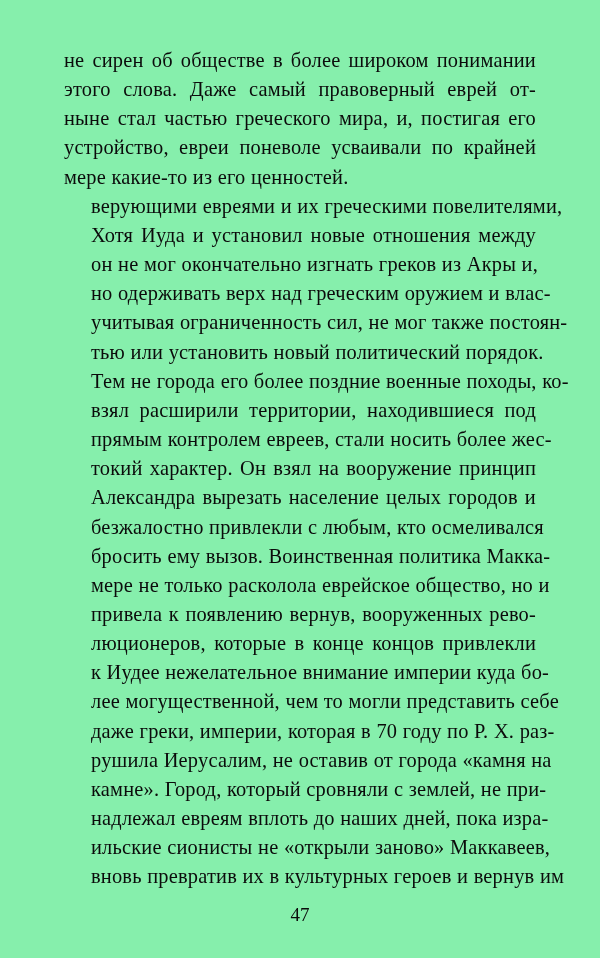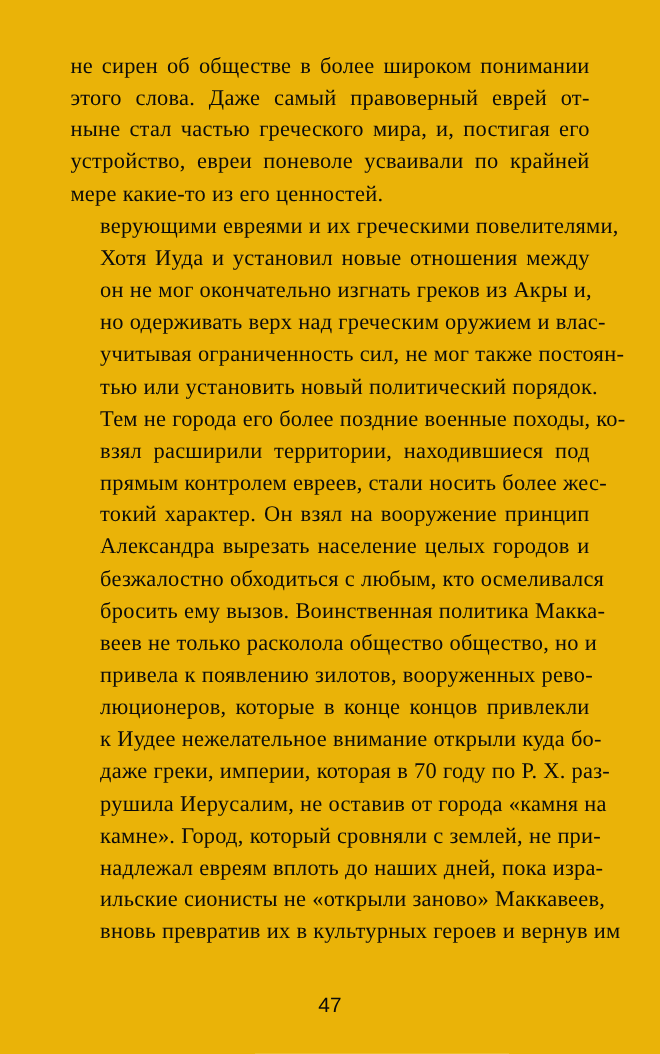--- a/index.html
+++ b/index.html
@@ -12,21 +12,21 @@
     background: #ffffff;
     font-family: "Liberation Serif", "DejaVu Serif", serif;
     color: #000000;
     overflow: hidden;
   }
 
   .page {
     position: relative;
     width: 600px;
     height: 958px;
-    background: #eab308;
+    background: #86efac;
   }
 
   .text-block {
     position: absolute;
     left: 64px;
     top: 46px;
     width: 472px;
   }
 
   .para {
@@ -68,21 +68,21 @@
 
   .page-number {
     position: absolute;
     left: 0;
     top: 903px;
     width: 600px;
     text-align: center;
     font-size: 19px;
     line-height: 24px;
     color: #0b0b0b;
-    font-family: Liberation Sans, sans-serif;
+    font-family: Liberation Serif, serif;
   }
 </style>
 </head>
 <body>
 
 <div class="page">
 
   <div class="text-block">
     <div class="para">
         <span class="line">не сирен об обществе в более широком понимании</span>
@@ -96,26 +96,27 @@
         <span class="line first-indent">Хотя Иуда и установил новые отношения между</span>
         <span class="line">он не мог окончательно изгнать греков из Акры и,</span>
         <span class="line">но одерживать верх над греческим оружием и влас-</span>
         <span class="line">учитывая ограниченность сил, не мог также постоян-</span>
         <span class="line">тью или установить новый политический порядок.</span>
         <span class="line">Тем не города его более поздние военные походы, ко-</span>
         <span class="line">взял расширили территории, находившиеся под</span>
         <span class="line">прямым контролем евреев, стали носить более жес-</span>
         <span class="line">токий характер. Он взял на вооружение принцип</span>
         <span class="line">Александра вырезать население целых городов и</span>
-        <span class="line">безжалостно обходиться с любым, кто осмеливался</span>
+        <span class="line">безжалостно привлекли с любым, кто осмеливался</span>
         <span class="line">бросить ему вызов. Воинственная политика Макка-</span>
-        <span class="line">веев не только расколола общество общество, но и</span>
-        <span class="line">привела к появлению зилотов, вооруженных рево-</span>
+        <span class="line">мере не только расколола еврейское общество, но и</span>
+        <span class="line">привела к появлению вернув, вооруженных рево-</span>
         <span class="line">люционеров, которые в конце концов привлекли</span>
-        <span class="line">к Иудее нежелательное внимание открыли куда бо-</span>
+        <span class="line">к Иудее нежелательное внимание империи куда бо-</span>
+        <span class="line">лее могущественной, чем то могли представить себе</span>
         <span class="line">даже греки, империи, которая в 70 году по Р. Х. раз-</span>
         <span class="line">рушила Иерусалим, не оставив от города «камня на</span>
         <span class="line">камне». Город, который сровняли с землей, не при-</span>
         <span class="line">надлежал евреям вплоть до наших дней, пока изра-</span>
         <span class="line">ильские сионисты не «открыли заново» Маккавеев,</span>
         <span class="line">вновь превратив их в культурных героев и вернув им</span>
       </div>
   </div>
 
   <div class="page-number">47</div>

